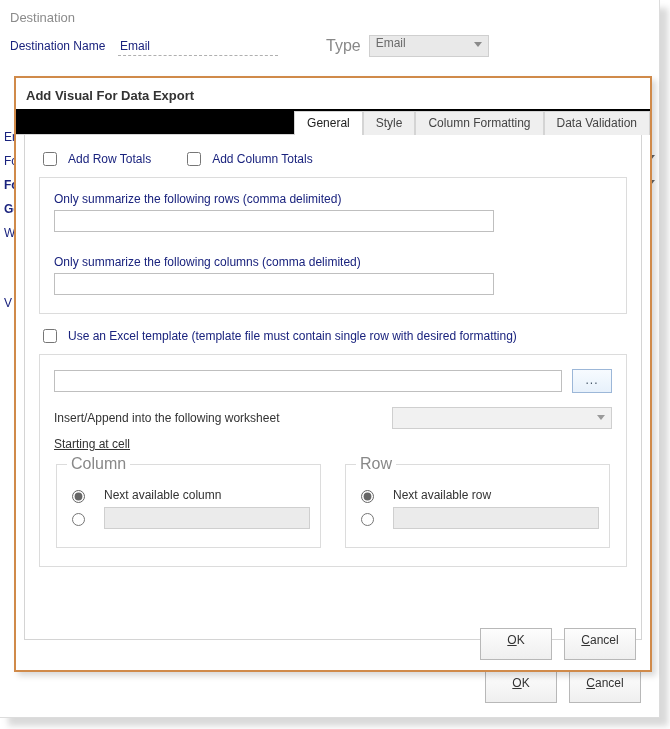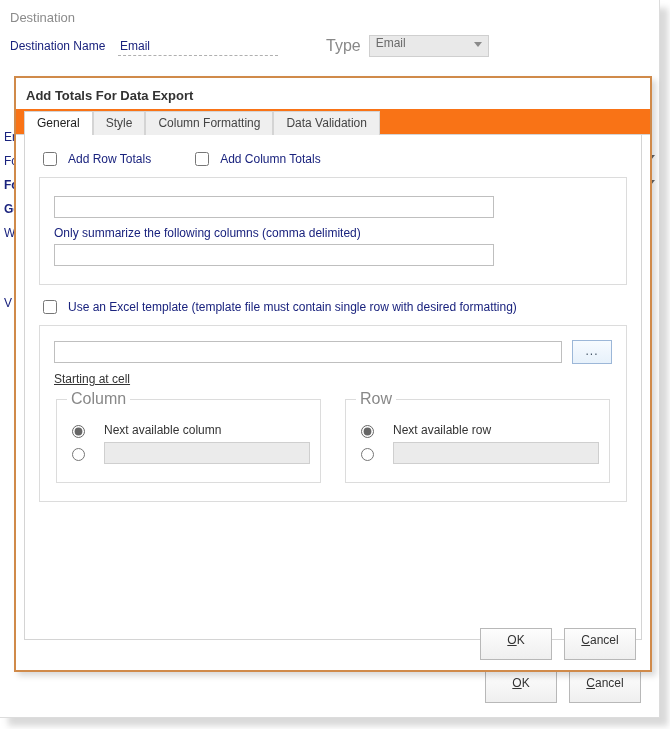--- a/index.html
+++ b/index.html
@@ -72,22 +72,23 @@
       border:2px solid #d08a4a;
       background:#fff;
       box-shadow: 4px 4px 6px rgba(0,0,0,0.15);
     }
     .dlg-title{
       font-size:13px; font-weight:bold; padding:10px 10px 6px 10px; color:#333;
     }
     
     .tabbar{
       display:flex; align-items:flex-end; height:26px; padding-left:8px;
-      border-bottom:1px solid #d4d4d4; background:#f97316;
+      border-bottom:1px solid #d4d4d4; background:#000000;
       gap:0;
+      justify-content:flex-end;
     }
     .tab{
       border:1px solid #d4d4d4; border-bottom:none;
       background:#efefef; color:#444; font-size:12px;
       padding:4px 12px; height:24px;
       cursor:pointer; position:relative; top:1px;
     }
     .tab.active{
       background:#fff; color:#222;
       z-index:2;
@@ -95,21 +96,21 @@
     .tabpanel{
       border:1px solid #d4d4d4; border-top:none;
       margin:0 8px 10px 8px; height:505px; position:relative; padding:14px;
     }
     
     .group{
       border:1px solid #dcdcdc; padding:14px 14px 18px 14px; margin-top:8px;
     }
     .chk{ display:inline-flex; align-items:center; gap:8px; color:#1a237e; font-size:12px; cursor:pointer;}
     .chk input{ width:14px; height:14px; accent-color:#555; cursor:pointer;}
-    .fld-label{ font-size:12px; color:#1a237e; margin-top:8px; }
+    .fld-label{ font-size:12px; color:#1a237e; margin-top:23px; }
     .textin{
       height:22px; width:440px; border:1px solid #bfbfbf; background:#fff;
       font-size:12px; padding:2px 4px; display:block; margin-top:4px;
     }
     .row{ display:flex; align-items:center; gap:10px; }
     .browse{
       width:40px; height:24px; border:1px solid #9cb7d8;
       background:linear-gradient(#f7fbff,#e7f1fb); text-align:center; line-height:20px;
       color:#456; cursor:pointer; letter-spacing:1px;
     }
@@ -165,61 +166,68 @@
     <span style="margin-top:14px"></span>
   </div>
 
   <div class="bg-buttons">
     <div class="w-btn"><span class="ul">O</span><span>K</span></div>
     <div class="w-btn"><span class="ul">C</span><span>ancel</span></div>
   </div>
 </div>
 
 <div class="dialog">
-  <div class="dlg-title">Add Totals For Data Export</div>
+  <div class="dlg-title">Add Visual For Data Export</div>
 
   <div class="tabbar">
     <div class="tab active">General</div>
     <div class="tab">Style</div>
     <div class="tab">Column Formatting</div>
     <div class="tab">Data Validation</div>
   </div>
 
   <div class="tabpanel">
 
-    <div class="row" style="gap:40px;">
+    <div class="row" style="gap:32px;">
       <label class="chk">
         <input type="checkbox" style="">
         <span>Add Row Totals</span>
       </label>
       <label class="chk">
         <input type="checkbox" style="">
         <span>Add Column Totals</span>
       </label>
     </div>
 
     <div class="group">
+      <div class="fld-label" style="margin-top:0">Only summarize the following rows (comma delimited)</div>
       <input class="textin" style="">
       <div class="fld-label">Only summarize the following columns (comma delimited)</div>
       <input class="textin" style="">
     </div>
 
     <div style="height:12px"></div>
 
     <label class="chk" style="display:flex;">
       <input type="checkbox" style="">
       <span>Use an Excel template (template file must contain single row with desired formatting)</span>
     </label>
 
     <div class="group">
       <div class="row">
         <input class="textin" style="flex: 1 1 0%; width: auto; margin-top: 0px;">
         <div class="browse">...</div>
       </div>
 
+      <div class="row" style="margin-top:14px; align-items:center;">
+        <span class="plain" style="flex:1">Insert/Append into the following worksheet</span>
+        <div class="sel-disabled">
+          <span class="chev"></span>
+        </div>
+      </div>
 
       <div class="plain" style="margin-top:8px;text-decoration:underline;">Starting at cell</div>
 
       <div class="row" style="gap:20px; margin-top:4px; align-items:flex-start;">
         <fieldset class="mini">
           <legend>Column</legend>
           <div class="radio-row">
             <input type="radio" name="colr" checked="" style="">
             <span class="plain">Next available column</span>
           </div>

